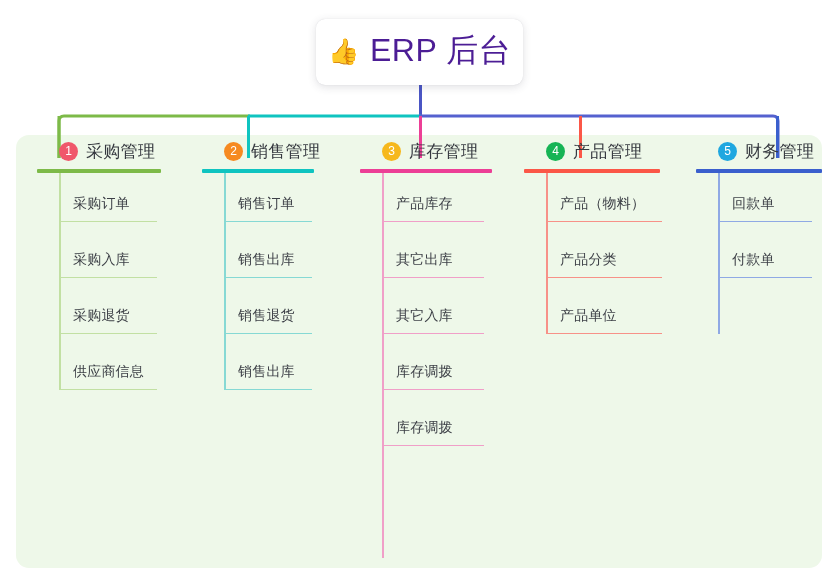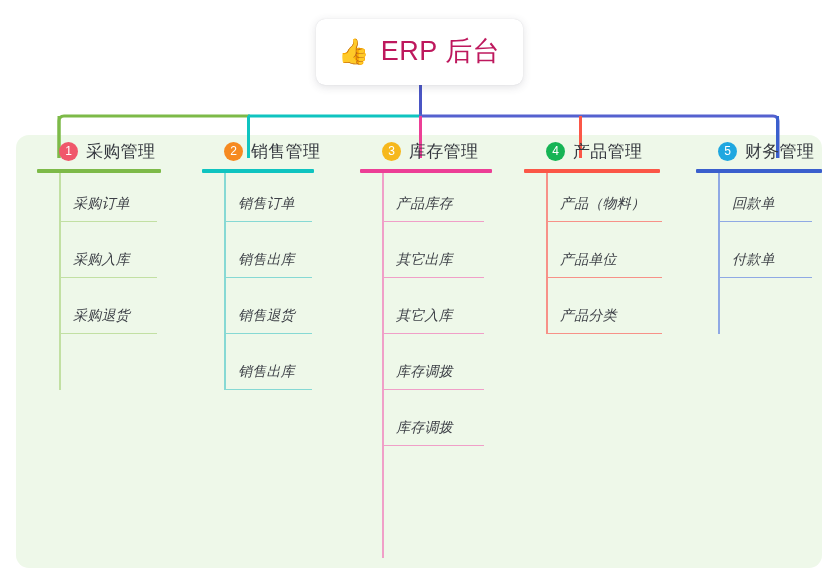--- a/index.html
+++ b/index.html
@@ -41,22 +41,22 @@
     align-items: center;
     gap: 11px;
     transform: translateY(-1px);
   }
   .root-emoji {
     font-size: 25px;
     line-height: 1;
     display: block;
   }
   .root-title {
-    font-size: 27px;
-    color: #be185d;
+    font-size: 32px;
+    color: #4c1d95;
     letter-spacing: 0.5px;
     white-space: nowrap;
   }
 
   
   .connectors {
     position: absolute;
     left: 0;
     top: 0;
     width: 839px;
@@ -116,21 +116,20 @@
     letter-spacing: 0.3px;
   }
   .col-rule {
     height: 4px;
     border-radius: 1px;
     margin-top: 2px;
   }
   .col-body {
     position: relative;
     padding-top: 0px;
-    font-style: italic;
   }
   .spine {
     position: absolute;
     left: 22px;
     top: 0;
     width: 2px;
     background: #c9e3b4;
   }
   .item {
     position: relative;
@@ -198,20 +197,24 @@
             <div class="item-rule" style="background: rgb(194, 224, 163); width: 98px;"></div>
           </div>
           <div class="item">
             <span class="item-label">采购入库</span>
             <div class="item-rule" style="background: rgb(194, 224, 163); width: 98px;"></div>
           </div>
           <div class="item">
             <span class="item-label">采购退货</span>
             <div class="item-rule" style="background: rgb(194, 224, 163); width: 98px;"></div>
           </div>
+          <div class="item">
+            <span class="item-label">供应商信息</span>
+            <div class="item-rule" style="background: rgb(194, 224, 163); width: 98px;"></div>
+          </div>
         </div>
       </div>
       <div class="column" style="left: 186px; width: 122px;">
         <div class="col-head">
           <span class="badge" style="background: rgb(246, 138, 33);">2</span>
           <span class="col-title">销售管理</span>
         </div>
         <div class="col-rule" style="background: rgb(15, 196, 192); width: 112px; margin-left: 0px;"></div>
         <div class="col-body" style="height: 224px; text-align: center;">
           <div class="spine" style="background: rgb(134, 217, 212); height: 217px;"></div>
@@ -269,25 +272,25 @@
           <span class="col-title">产品管理</span>
         </div>
         <div class="col-rule" style="background: rgb(251, 87, 71); width: 136px; margin-left: 0px;"></div>
         <div class="col-body" style="height: 168px;">
           <div class="spine" style="background: rgb(247, 145, 136); height: 161px;"></div>
           <div class="item">
             <span class="item-label">产品（物料）</span>
             <div class="item-rule" style="background: rgb(247, 145, 136); width: 116px;"></div>
           </div>
           <div class="item">
+            <span class="item-label">产品分类</span>
+            <div class="item-rule" style="background: rgb(247, 145, 136); width: 116px;"></div>
+          </div>
+          <div class="item">
             <span class="item-label">产品单位</span>
-            <div class="item-rule" style="background: rgb(247, 145, 136); width: 116px;"></div>
-          </div>
-          <div class="item">
-            <span class="item-label">产品分类</span>
             <div class="item-rule" style="background: rgb(247, 145, 136); width: 116px;"></div>
           </div>
         </div>
       </div>
       <div class="column" style="left: 680px; width: 136px;">
         <div class="col-head">
           <span class="badge" style="background: rgb(31, 167, 224);">5</span>
           <span class="col-title">财务管理</span>
         </div>
         <div class="col-rule" style="background: rgb(58, 95, 205); width: 126px; margin-left: 0px;"></div>

